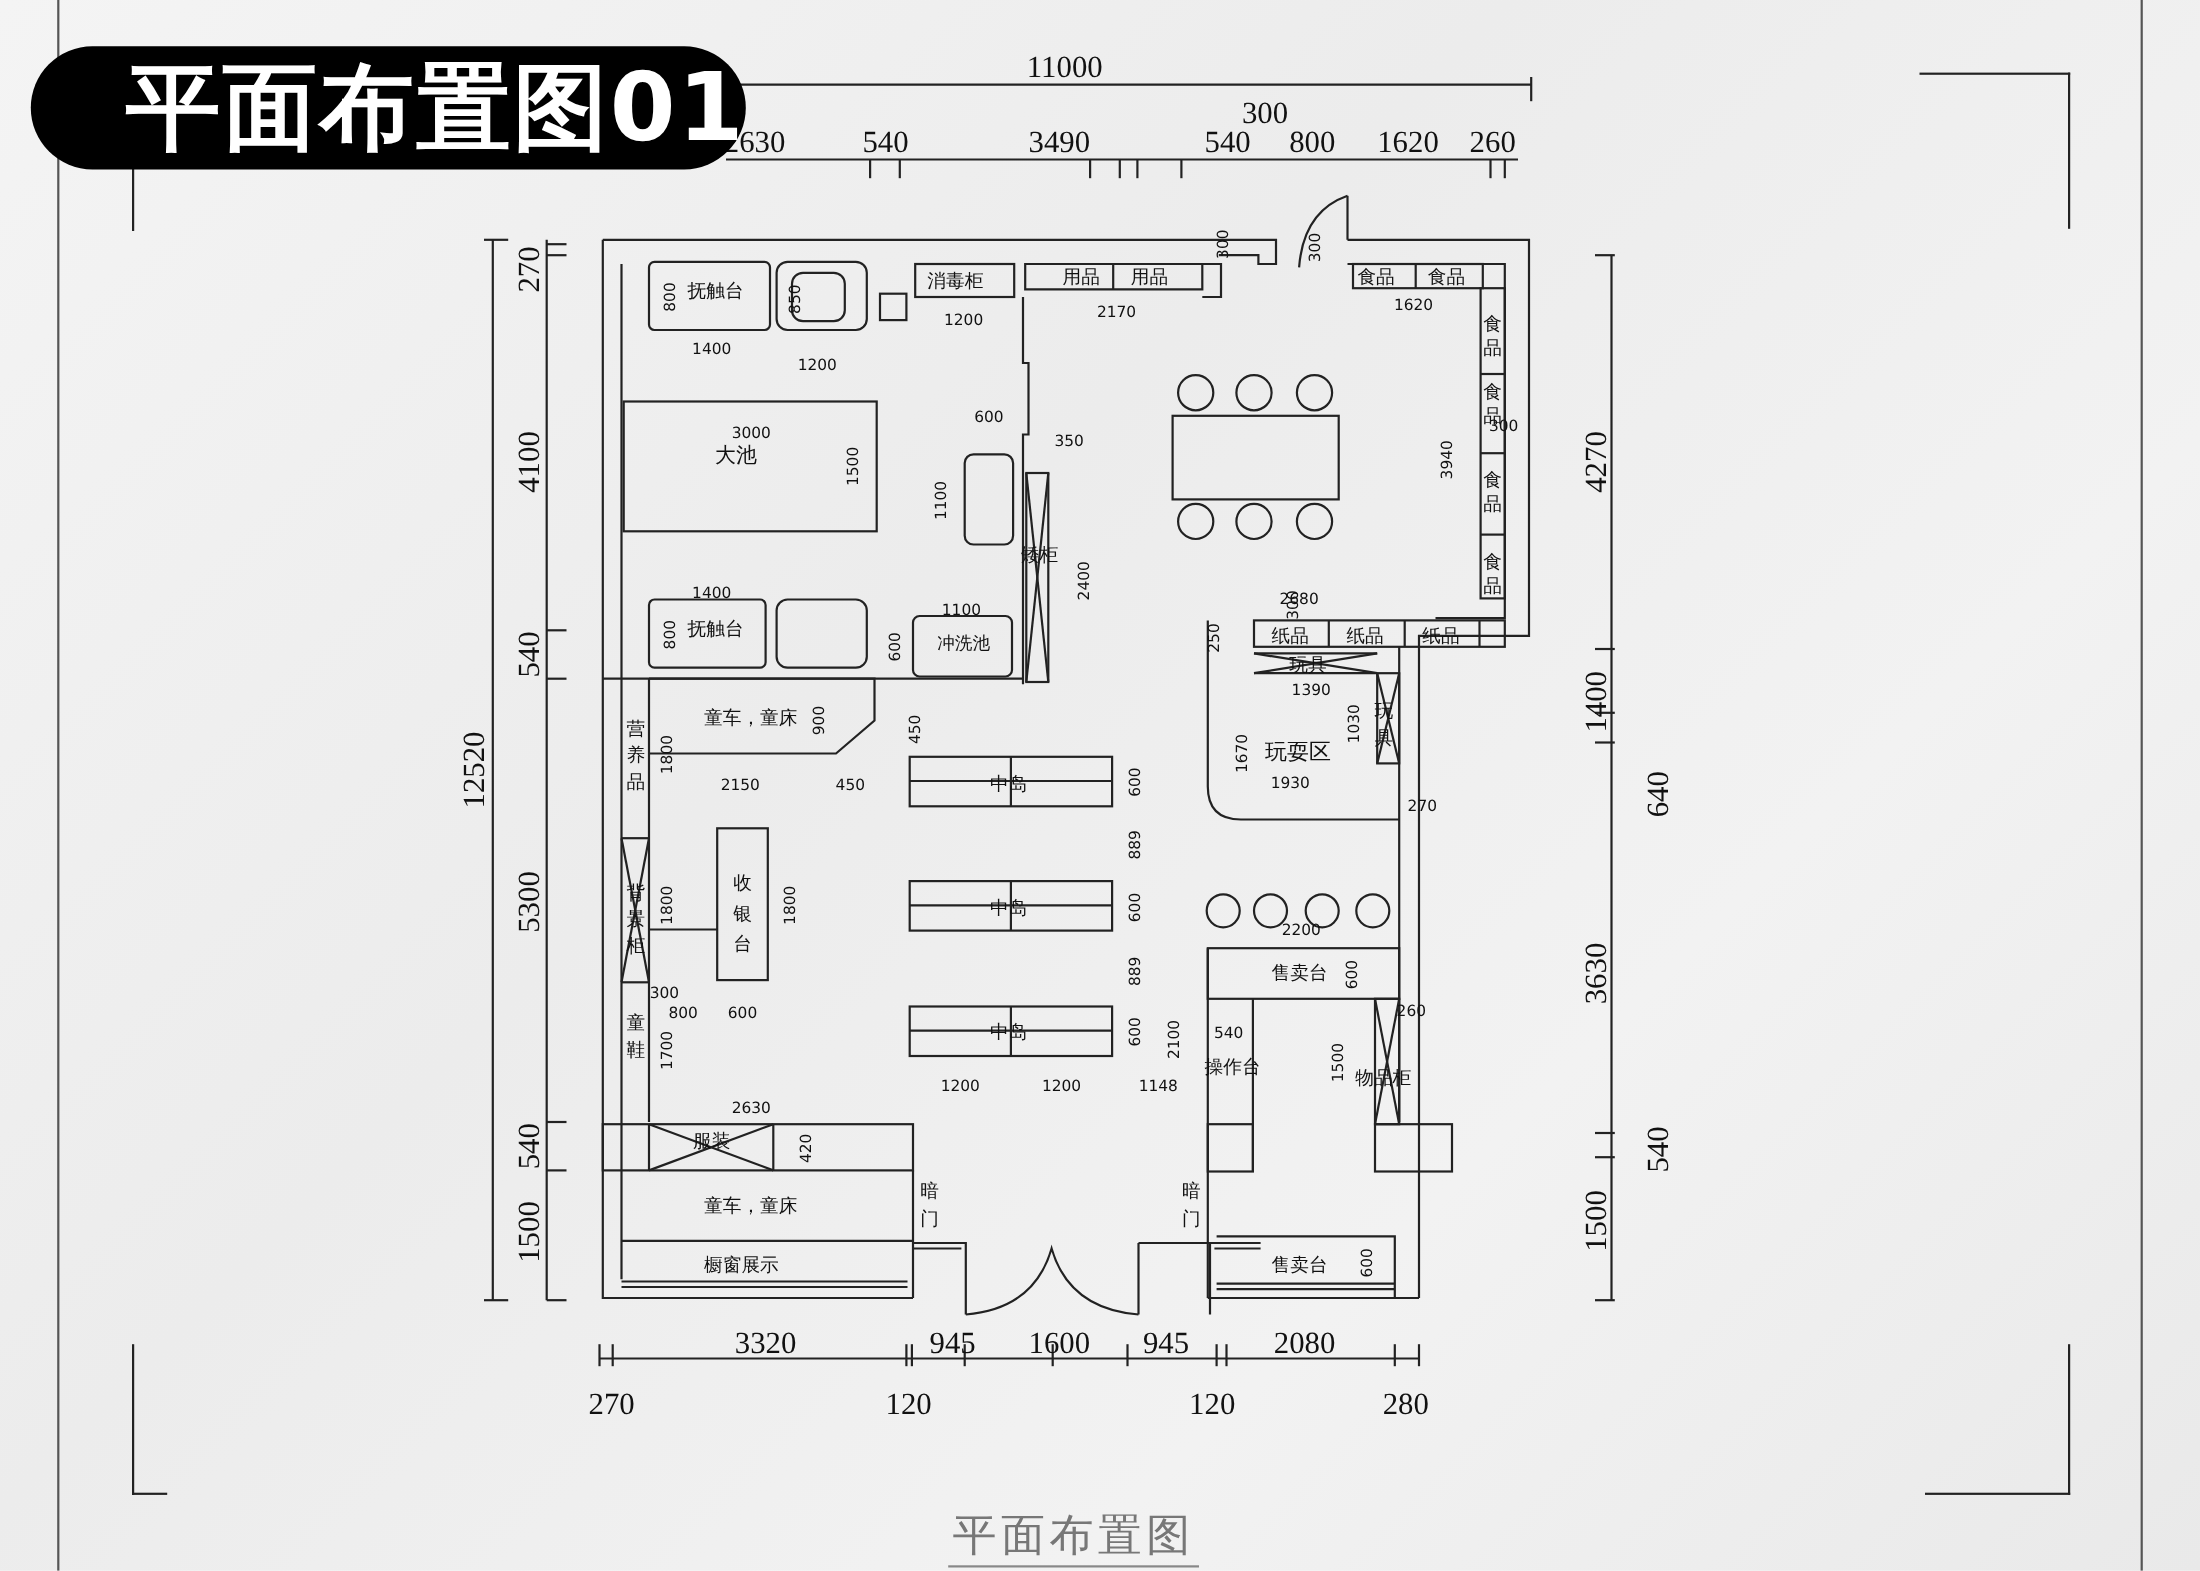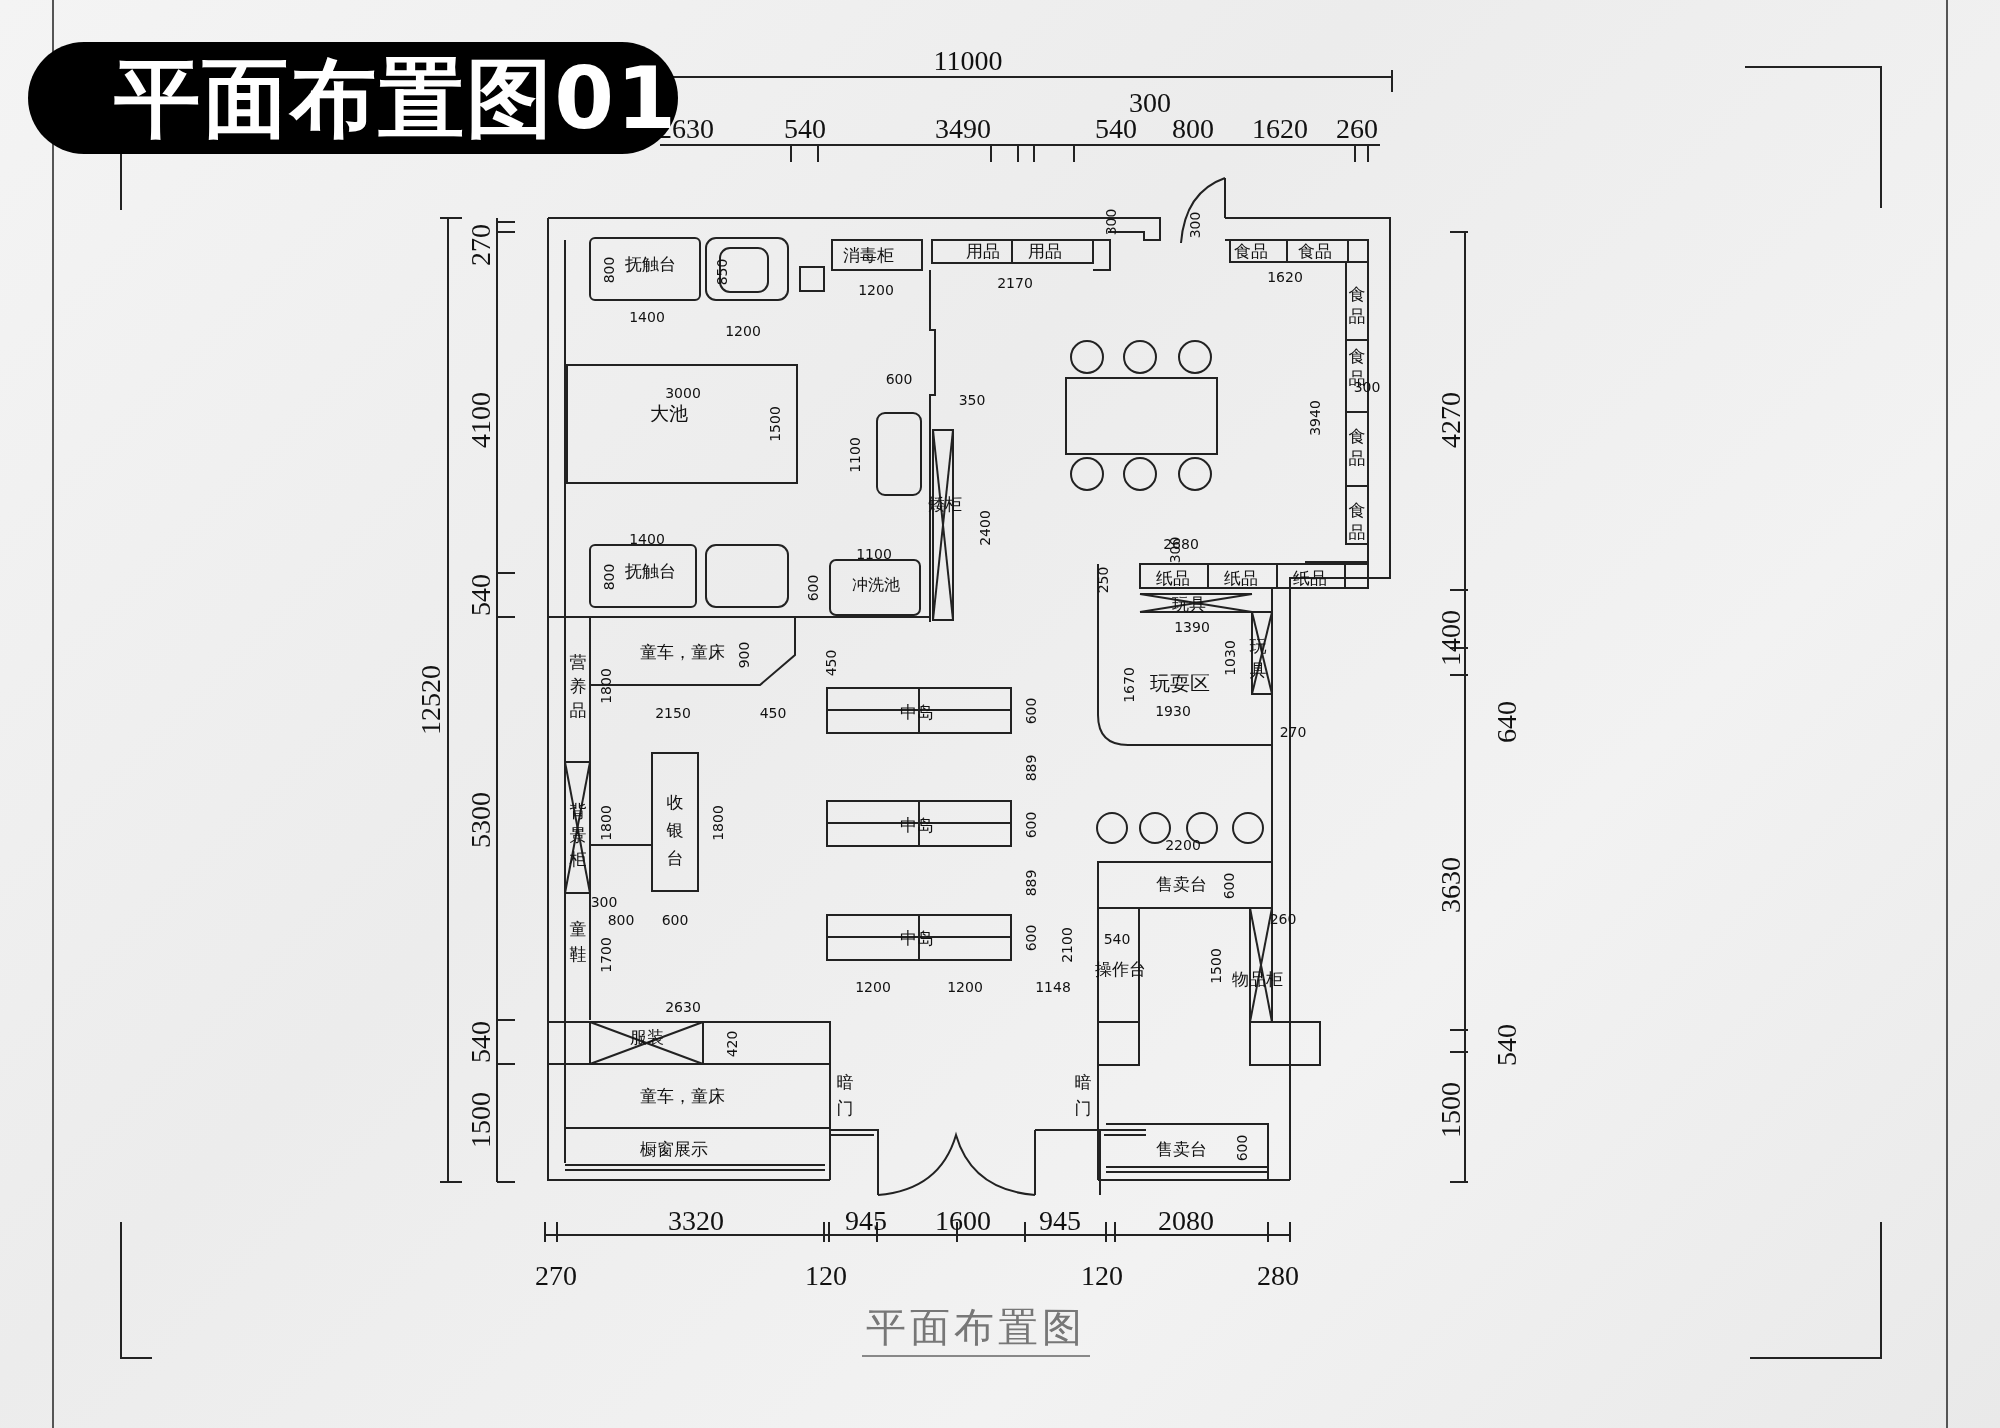--- a/index.html
+++ b/index.html
@@ -7,21 +7,21 @@
        background:linear-gradient(135deg,#f4f4f4 0%,#ececec 40%,#f2f2f2 70%,#e9e9e9 100%);
        font-family:"DejaVu Sans","Liberation Sans",sans-serif;color:#111;}
   .sheet{position:absolute;left:52px;top:0;width:1896px;height:1428px;border-left:2px solid #555;border-right:2px solid #555;box-sizing:border-box;}
   .title-pill{position:absolute;left:28px;top:42px;width:650px;height:112px;background:#000;border-radius:56px;
        color:#fff;font-weight:bold;font-size:86px;line-height:112px;text-align:right;letter-spacing:2px;
        font-family:"DejaVu Sans",sans-serif;}
   .corner{position:absolute;border-color:#222;border-style:solid;}
   .plan{position:absolute;left:0;top:0;width:2000px;height:1428px;}
   .lbl{font-family:"DejaVu Sans",sans-serif;fill:#111;}
   .dimtxt{font-family:"Liberation Serif","DejaVu Serif",serif;fill:#111;}
-  .caption{position:absolute;left:862px;top:1300px;font-size:40px;color:#777;letter-spacing:4px;
+  .caption{position:absolute;left:862px;top:1368px;font-size:40px;color:#777;letter-spacing:4px;
        border-bottom:2px solid #888;padding:0 4px;font-family:"DejaVu Sans",sans-serif;}
 </style>
 </head>
 <body>
 
 <div class="sheet"></div>
 
 <div class="corner" style="left:120px;top:130px;width:0;height:80px;border-width:0 0 0 2px;"></div>
 <div class="corner" style="left:1745px;top:66px;width:135px;height:140px;border-width:2px 2px 0 0;"></div>
 <div class="corner" style="left:120px;top:1222px;width:30px;height:135px;border-width:0 0 2px 2px;"></div>

